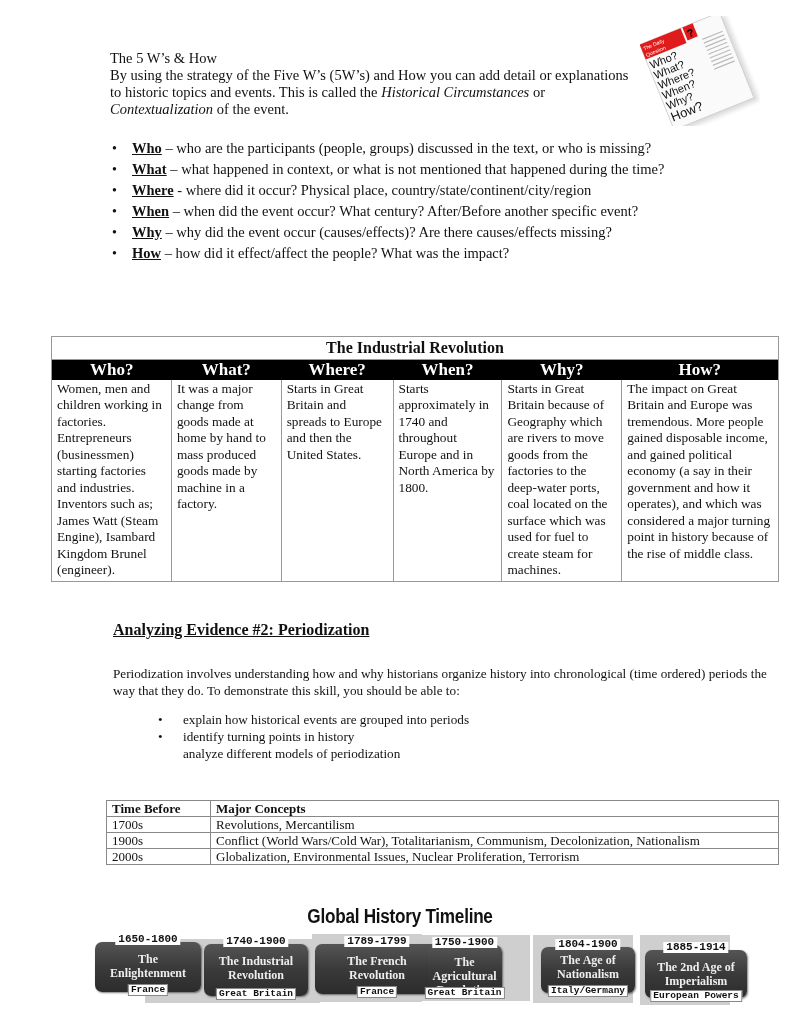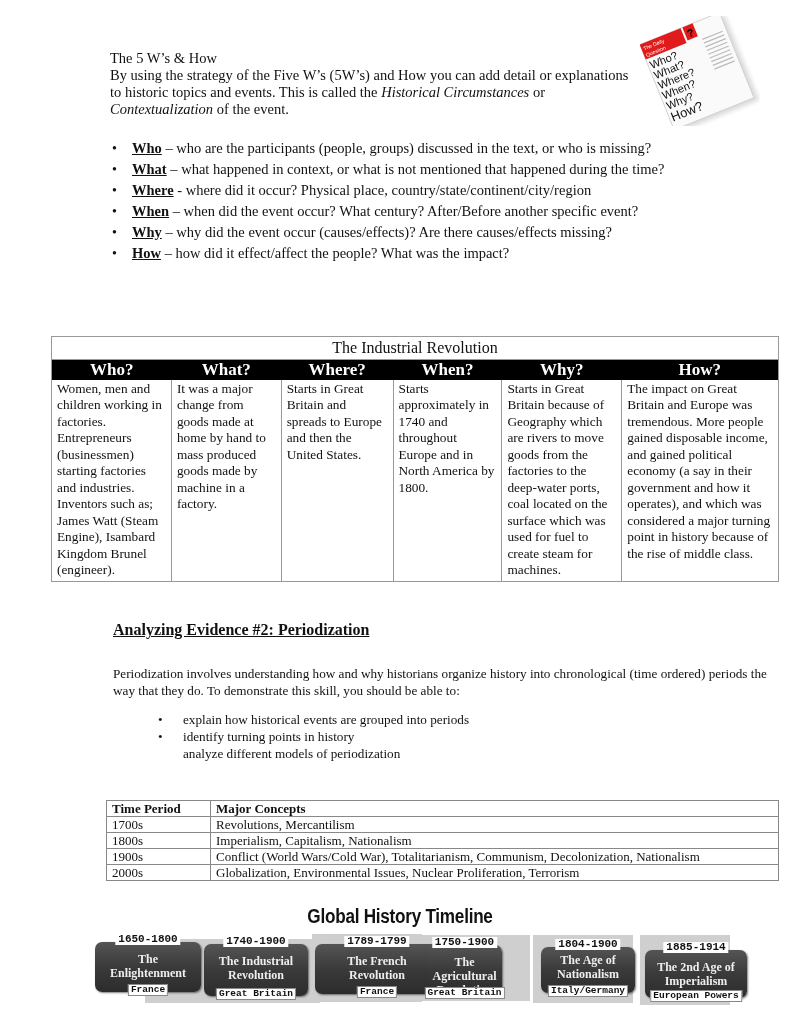--- a/index.html
+++ b/index.html
@@ -15,21 +15,21 @@
   #paper { left:640px; top:16px; width:120px; height:110px; }
 
   
   #wlist { left:108px; top:140px; width:600px; font-size:14.5px; line-height:17px; }
   .wi { position:relative; padding-left:24px; margin-bottom:4px; }
   .wi .bul { position:absolute; left:4px; top:0; font-size:14px; }
   .wi .key { font-weight:bold; text-decoration:underline; }
 
   
   #ir { left:51px; top:336px; width:728px; border:1.5px solid #999; border-collapse:collapse; font-size:13.3px; line-height:16.5px; }
-  #ir .captionrow td { text-align:center; font-weight:normal; font-size:16px; padding:2px 0; height:18px; border-bottom:1px solid #999; }
+  #ir .captionrow td { text-align:center; font-weight:bold; font-size:16px; padding:2px 0; height:18px; border-bottom:1px solid #999; }
   #ir th { background:#000; color:#fff; font-size:17px; font-weight:bold; padding:2px 0 1px; }
   #ir td.c { vertical-align:top; padding:1px 4px 2px 5px; border-right:1px solid #999; }
   #ir td.c:last-child { border-right:none; }
 
   
   #pe-title { left:113px; top:621px; font-size:16px; font-weight:bold; text-decoration:underline; }
   #pe-intro { left:113px; top:657px; width:670px; font-size:13.2px; line-height:17px;margin-top:8px; }
   #pe-list { left:158px; top:711px; font-size:13.2px; line-height:17px; }
   #pe-list .li { position:relative; padding-left:25px; }
   #pe-list .li .bul { position:absolute; left:0; }
@@ -139,30 +139,26 @@
 <div id="pe-intro" class="abs">Periodization involves understanding how and why historians organize history into chronological (time ordered) periods the way that they do. To demonstrate this skill, you should be able to:</div>
 <div id="pe-list" class="abs">
   <div class="li"><span class="bul">•</span><span>explain how historical events are grouped into periods</span></div>
   <div class="li"><span class="bul">•</span><span>identify turning points in history</span></div>
   <div class="li"><span>analyze different models of periodization</span></div>
 </div>
 
 <table id="pt" class="abs">
   <tbody>
       <tr>
-    <th class="tp">Time Period</th>
+    <th class="tp">Time Before</th>
     <th>Major Concepts</th>
   </tr>
   <tr>
         <td class="tp">1700s</td>
         <td>Revolutions, Mercantilism</td>
-      </tr>
-  <tr>
-        <td class="tp">1800s</td>
-        <td>Imperialism, Capitalism, Nationalism</td>
       </tr>
   <tr>
         <td class="tp">1900s</td>
         <td>Conflict (World Wars/Cold War), Totalitarianism, Communism, Decolonization, Nationalism</td>
       </tr>
   <tr>
         <td class="tp">2000s</td>
         <td>Globalization, Environmental Issues, Nuclear Proliferation, Terrorism</td>
       </tr>
 </tbody>

